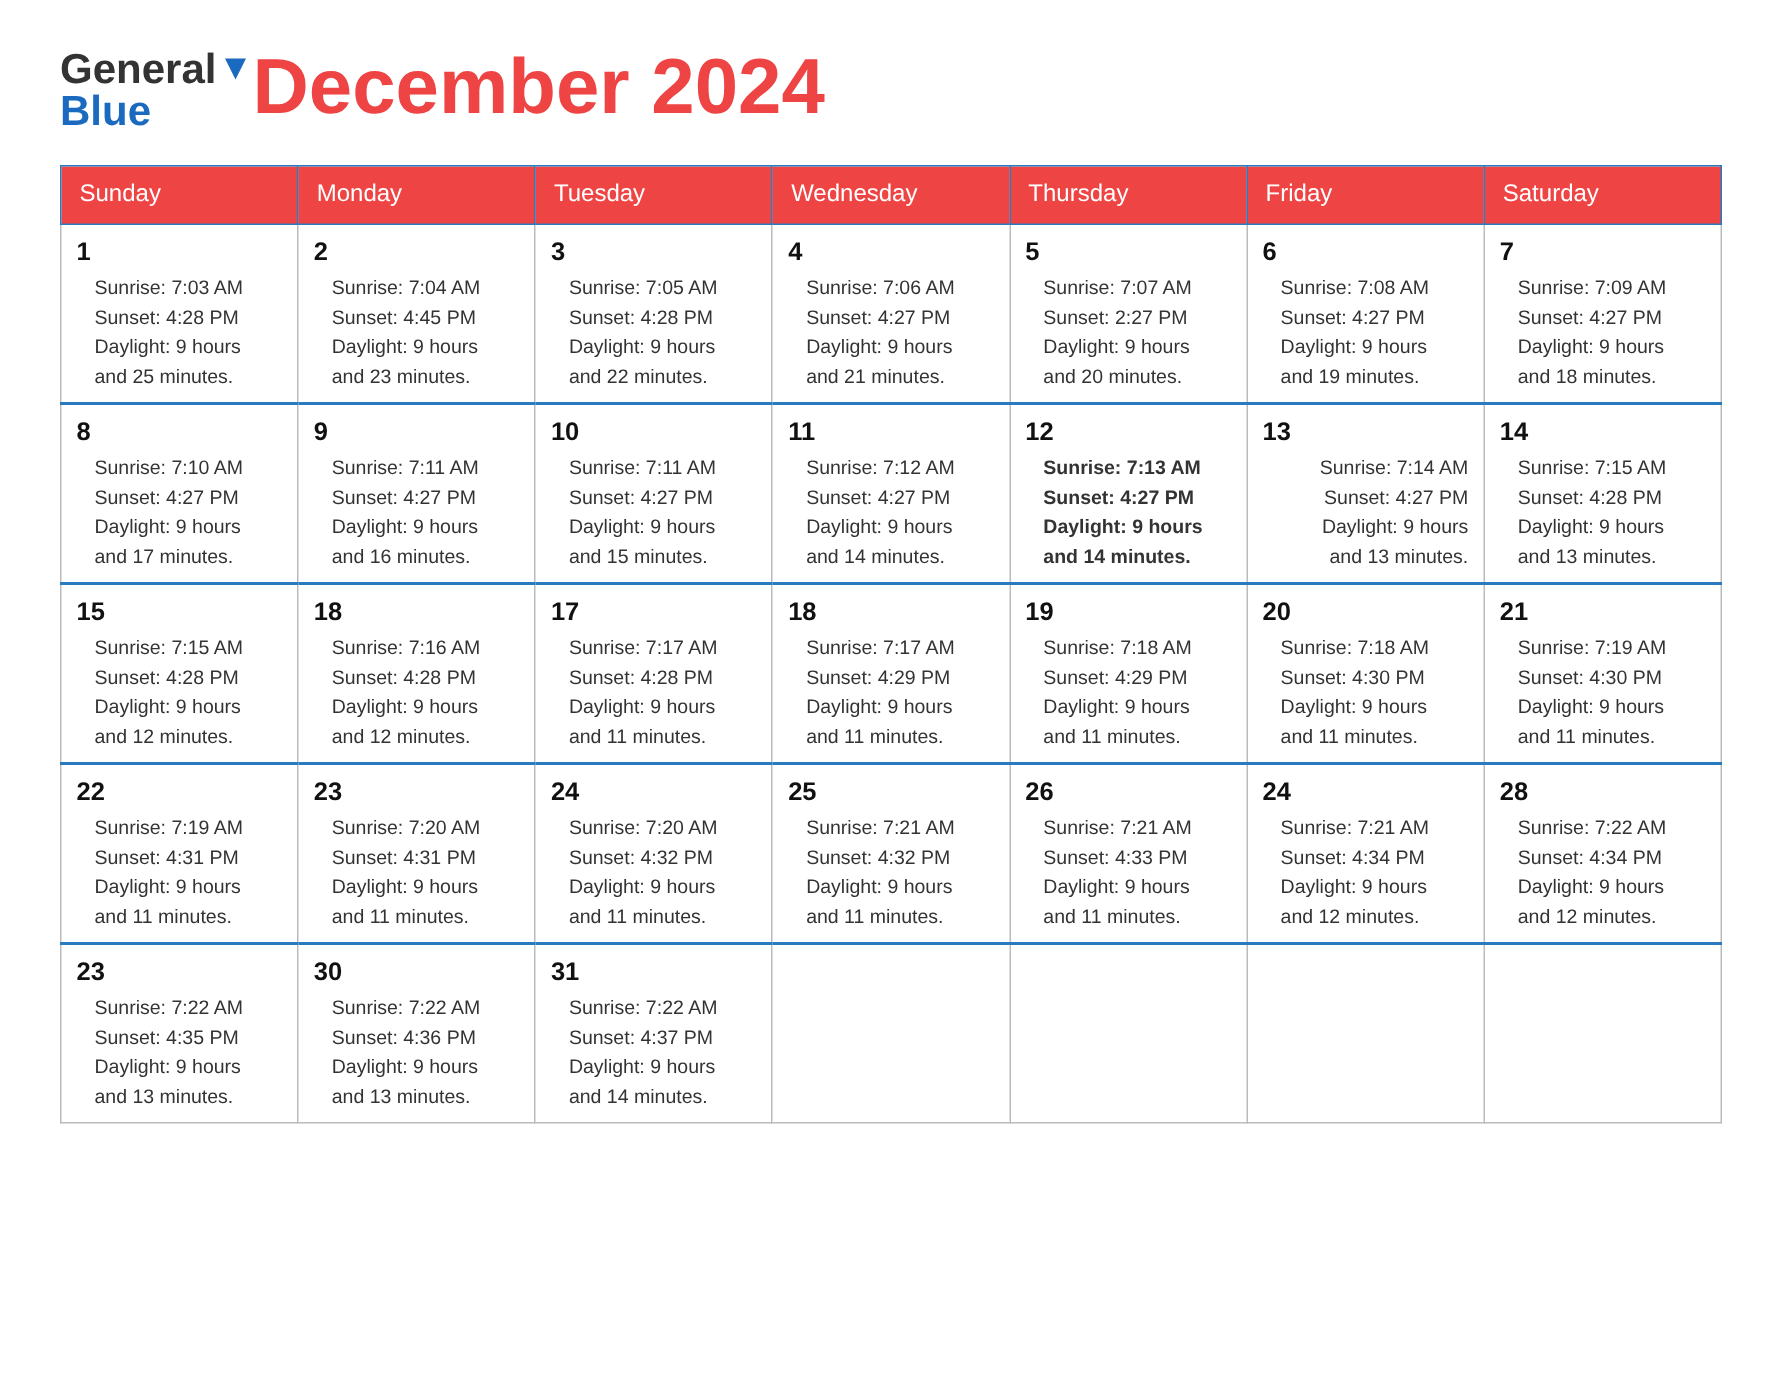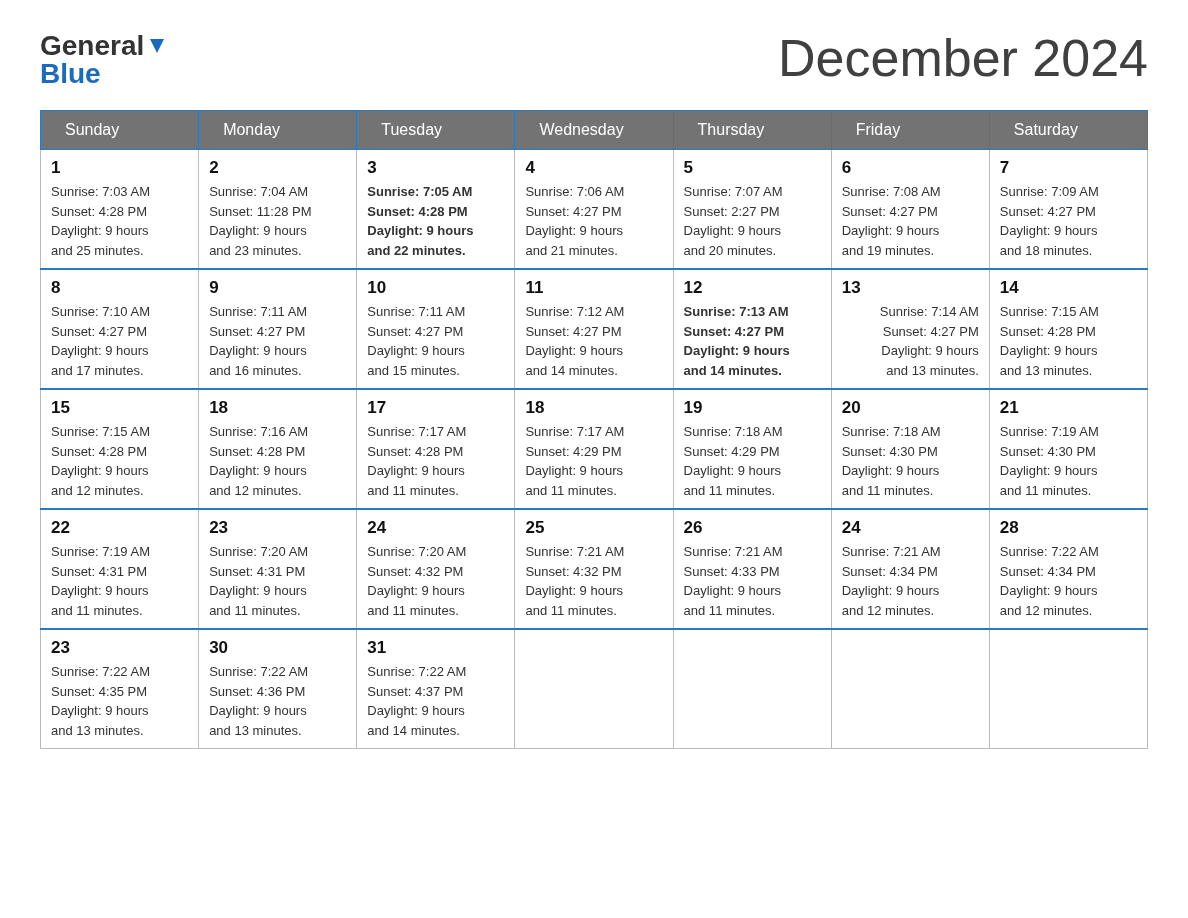--- a/index.html
+++ b/index.html
@@ -5,52 +5,52 @@
     * { box-sizing: border-box; margin: 0; padding: 0; }
     body {
       font-family: Arial, sans-serif;
       background: #fff;
       padding: 30px 40px;
       width: 1188px;
       min-height: 918px;
     }
     .header {
       display: flex;
-      justify-content: space-between;
+      justify-content: flex-start;
       align-items: flex-start;
       margin-bottom: 20px;
     }
     .logo {
       display: flex;
       flex-direction: column;
       align-items: flex-start;
     }
     .title-section {
       text-align: right;
     }
     .month-title {
       font-size: 52px;
-      font-weight: normal;
-      color: #404040;
+      font-weight: bold;
+      color: #ef4444;
       line-height: 1.1;
     }
     .location {
       font-size: 20px;
       color: #555;
       margin-top: 4px;
     }
     .calendar {
       width: 100%;
       border-collapse: collapse;
       border: 1px solid #999;
     }
     .calendar th {
-      background-color: #737373;
+      background-color: #ef4444;
       color: #fff;
-      padding: 10px 24px;
+      padding: 10px 12px;
       text-align: left;
       font-size: 16px;
       font-weight: normal;
       border: 1px solid #2a7abf;
     }
     .calendar td {
       vertical-align: top;
       padding: 8px 10px;
       border: 1px solid #bbb;
       width: 14.28%;
@@ -65,20 +65,21 @@
       font-size: 17px;
       font-weight: bold;
       color: #111;
       margin-bottom: 4px;
       display: block;
     }
     .day-info {
       font-size: 13px;
       line-height: 1.5;
       color: #333;
+      margin-left: 12px;
     }
     .row-separator td {
       border-top: 2px solid #2a7abf;
     }
   </style>
 </head>
 <body>
 
 <div class="header">
   <div class="logo">
@@ -112,27 +113,27 @@
         <td>
           <span class="day-number">1</span>
           <div class="day-info" style="white-space: pre-line;">Sunrise: 7:03 AM
 Sunset: 4:28 PM
 Daylight: 9 hours
 and 25 minutes.</div>
         </td>
         <td>
           <span class="day-number">2</span>
           <div class="day-info" style="white-space: pre-line;">Sunrise: 7:04 AM
-Sunset: 11:28 PM
+Sunset: 4:45 PM
 Daylight: 9 hours
 and 23 minutes.</div>
         </td>
         <td>
           <span class="day-number">3</span>
-          <div class="day-info" style="white-space: pre-line; font-weight: bold;">Sunrise: 7:05 AM
+          <div class="day-info" style="white-space: pre-line;">Sunrise: 7:05 AM
 Sunset: 4:28 PM
 Daylight: 9 hours
 and 22 minutes.</div>
         </td>
         <td>
           <span class="day-number">4</span>
           <div class="day-info" style="white-space: pre-line;">Sunrise: 7:06 AM
 Sunset: 4:27 PM
 Daylight: 9 hours
 and 21 minutes.</div>

